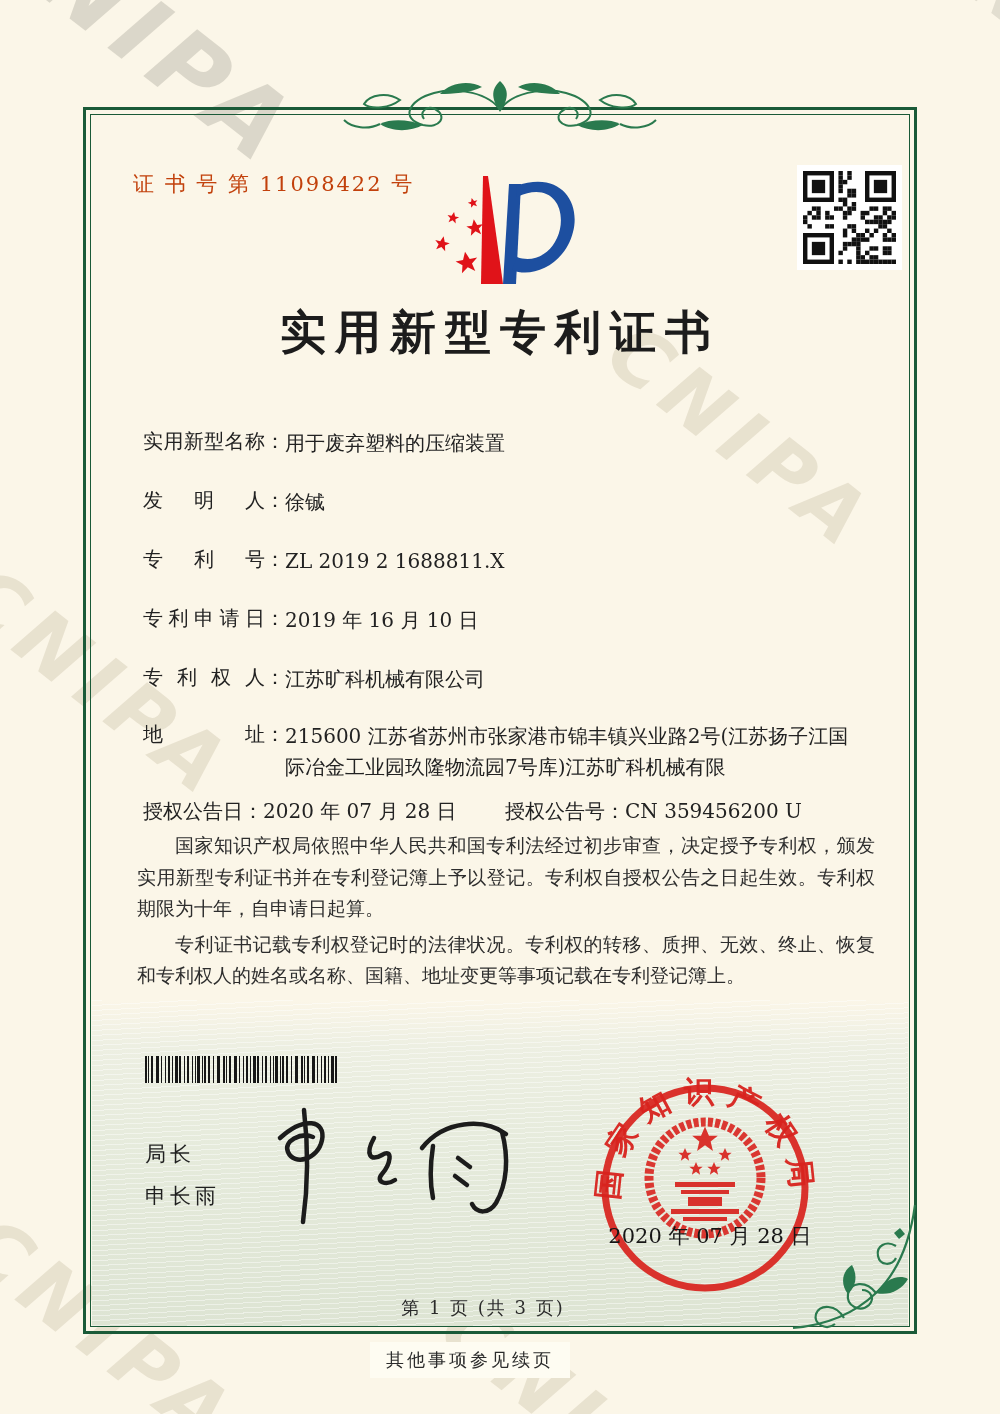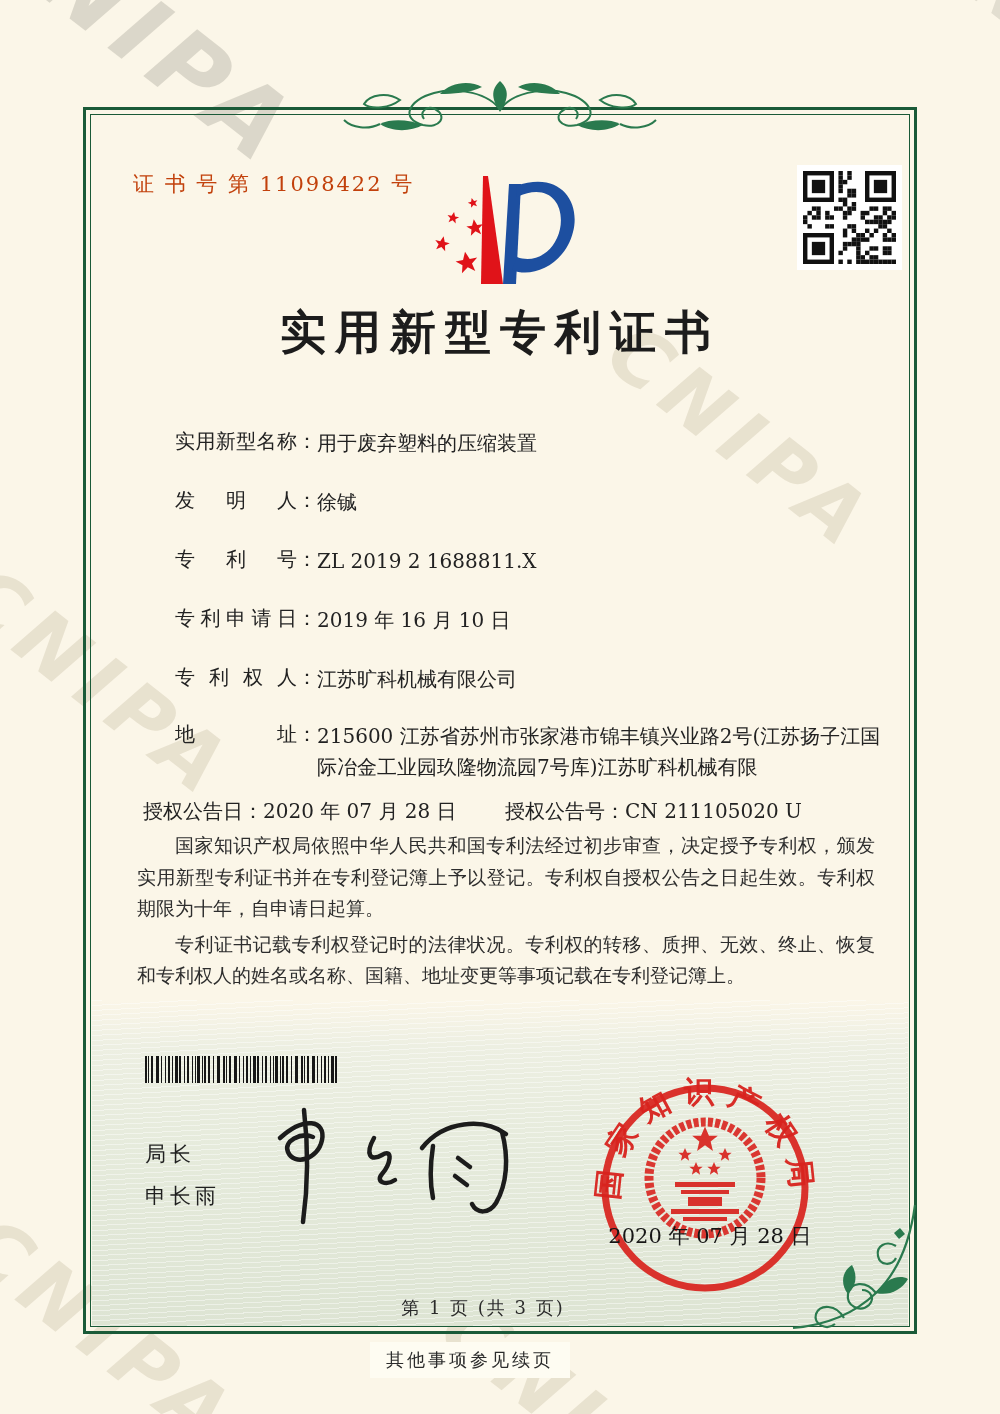--- a/index.html
+++ b/index.html
@@ -32,21 +32,21 @@
 
   
   .abs{position:absolute;z-index:4;}
   .cert-no{left:133px;top:170px;font-size:21px;color:#c2410c;letter-spacing:2px;}
   .logo{left:415px;top:166px;}
   .qr{left:797px;top:165px;width:93px;height:93px;background:#fff;padding:6px;}
   .title{left:0;top:302px;width:1000px;text-align:center;font-size:46px;font-weight:bold;
          color:#1c1c1c;letter-spacing:9px;}
 
   .frow{left:143px;font-size:20px;color:#222;}
-  .frow .lab{display:inline-block;width:122px;text-align:justify;text-align-last:justify;vertical-align:top;margin-left:32px;}
+  .frow .lab{display:inline-block;width:122px;text-align:justify;text-align-last:justify;vertical-align:top;}
   .frow .col{display:inline-block;vertical-align:top;}
   .frow .val{display:inline-block;width:578px;vertical-align:top;line-height:31px;}
   .r1{top:428px;} .r2{top:487px;} .r3{top:546px;} .r4{top:605px;} .r5{top:664px;} .r6{top:721px;}
   .grant{left:143px;top:798px;font-size:20px;color:#222;width:740px;}
   .grant .g2{position:absolute;left:362px;top:0;}
 
   .body-text{left:133px;top:826px;width:746px;font-size:19px;line-height:31.5px;color:#2d2d2d;text-align:justify;}
   .body-text p{margin:4px;text-indent:2em;}
 
   .barcode{left:145px;top:1056px;width:258px;height:27px;overflow:hidden;white-space:nowrap;font-size:0;}
@@ -264,21 +264,21 @@
   </div>
   <div class="abs frow r5">
     <span class="lab">专利权人</span><span class="col">：</span><span class="val">江苏旷科机械有限公司</span>
   </div>
   <div class="abs frow r6">
     <span class="lab">地址</span><span class="col">：</span><span class="val">215600 江苏省苏州市张家港市锦丰镇兴业路2号(江苏扬子江国际冶金工业园玖隆物流园7号库)江苏旷科机械有限</span>
   </div>
 
   <div class="abs grant">
     <span><span>授权公告日</span><span>：</span><span>2020 年 07 月 28 日</span></span>
-    <span class="g2"><span>授权公告号</span><span>：</span><span>CN 211105020 U</span></span>
+    <span class="g2"><span>授权公告号</span><span>：</span><span>CN 359456200 U</span></span>
   </div>
 
   <div class="abs body-text">
     <p>国家知识产权局依照中华人民共和国专利法经过初步审查，决定授予专利权，颁发实用新型专利证书并在专利登记簿上予以登记。专利权自授权公告之日起生效。专利权期限为十年，自申请日起算。</p>
     <p>专利证书记载专利权登记时的法律状况。专利权的转移、质押、无效、终止、恢复和专利权人的姓名或名称、国籍、地址变更等事项记载在专利登记簿上。</p>
   </div>
 
   <div class="abs barcode"><i style="width:2px;margin-right:1px"></i><i style="width:1px;margin-right:2px"></i><i style="width:2px;margin-right:3px"></i><i style="width:3px;margin-right:2px"></i><i style="width:1px;margin-right:3px"></i><i style="width:1px;margin-right:2px"></i><i style="width:2px;margin-right:2px"></i><i style="width:1px;margin-right:2px"></i><i style="width:3px;margin-right:1px"></i><i style="width:2px;margin-right:3px"></i><i style="width:1px;margin-right:2px"></i><i style="width:2px;margin-right:3px"></i><i style="width:1px;margin-right:2px"></i><i style="width:1px;margin-right:1px"></i><i style="width:3px;margin-right:2px"></i><i style="width:1px;margin-right:1px"></i><i style="width:2px;margin-right:2px"></i><i style="width:2px;margin-right:3px"></i><i style="width:1px;margin-right:3px"></i><i style="width:3px;margin-right:3px"></i><i style="width:2px;margin-right:1px"></i><i style="width:1px;margin-right:2px"></i><i style="width:2px;margin-right:3px"></i><i style="width:3px;margin-right:2px"></i><i style="width:1px;margin-right:3px"></i><i style="width:1px;margin-right:2px"></i><i style="width:2px;margin-right:2px"></i><i style="width:1px;margin-right:2px"></i><i style="width:3px;margin-right:1px"></i><i style="width:2px;margin-right:3px"></i><i style="width:1px;margin-right:2px"></i><i style="width:2px;margin-right:3px"></i><i style="width:1px;margin-right:2px"></i><i style="width:1px;margin-right:1px"></i><i style="width:3px;margin-right:2px"></i><i style="width:1px;margin-right:1px"></i><i style="width:2px;margin-right:2px"></i><i style="width:2px;margin-right:3px"></i><i style="width:1px;margin-right:3px"></i><i style="width:3px;margin-right:3px"></i><i style="width:2px;margin-right:1px"></i><i style="width:1px;margin-right:2px"></i><i style="width:2px;margin-right:3px"></i><i style="width:3px;margin-right:2px"></i><i style="width:1px;margin-right:3px"></i><i style="width:1px;margin-right:2px"></i><i style="width:2px;margin-right:2px"></i><i style="width:1px;margin-right:2px"></i><i style="width:3px;margin-right:1px"></i><i style="width:2px;margin-right:3px"></i></div>
 
   <div class="abs official o1">局长</div>

